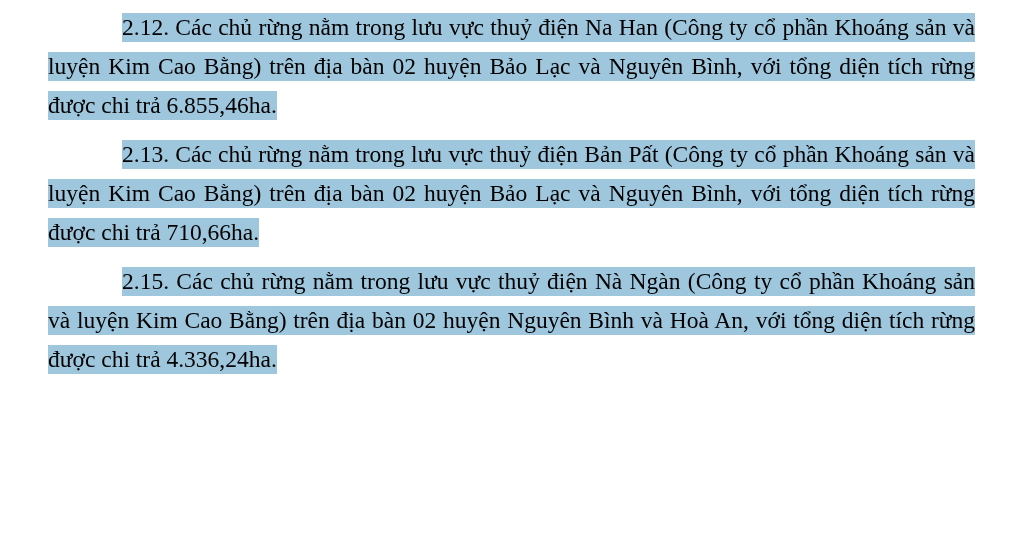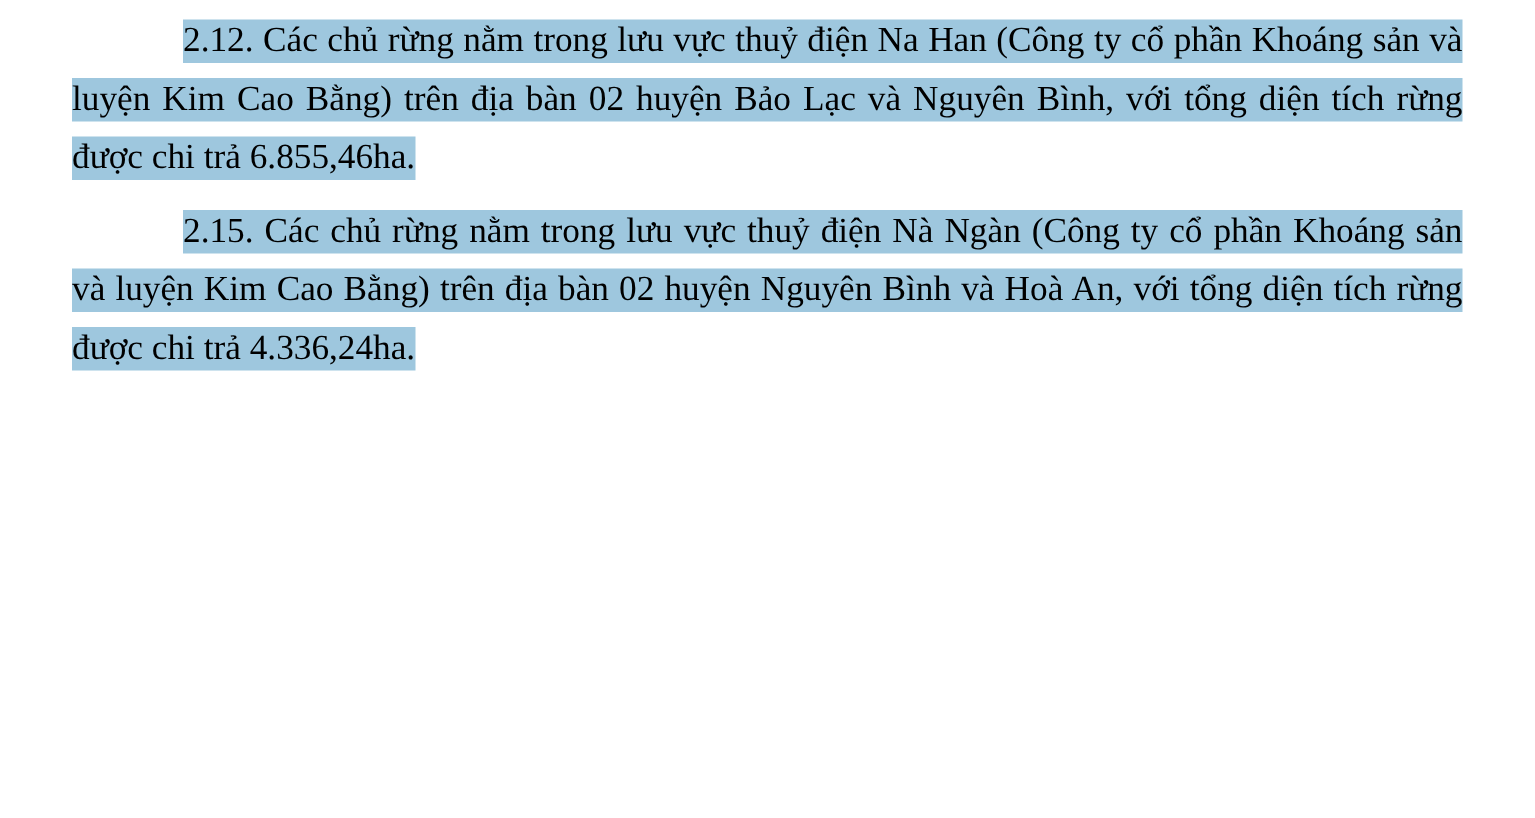--- a/index.html
+++ b/index.html
@@ -47,17 +47,18 @@
 </style>
 </head>
 <body>
 
 <div class="page">
 
   <div class="top-sliver"></div>
 
   <p class="para"><span class="hl">2.12. Các chủ rừng nằm trong lưu vực thuỷ điện Na Han (Công ty cổ phần Khoáng sản và luyện Kim Cao Bằng) trên địa bàn 02 huyện Bảo Lạc và Nguyên Bình, với tổng diện tích rừng được chi trả 6.855,46ha.</span></p>
 
+  <p class="para"><span class="hl">2.13. Các chủ rừng nằm trong lưu vực thuỷ điện Bản Pất (Công ty cổ phần Khoáng sản và luyện Kim Cao Bằng) trên địa bàn 02 huyện Bảo Lạc và Nguyên Bình, với tổng diện tích rừng được chi trả 710,66ha.</span></p>
 
 
   <p class="para"><span class="hl">2.15. Các chủ rừng nằm trong lưu vực thuỷ điện Nà Ngàn (Công ty cổ phần Khoáng sản và luyện Kim Cao Bằng) trên địa bàn 02 huyện Nguyên Bình và Hoà An, với tổng diện tích rừng được chi trả 4.336,24ha.</span></p>
 
 </div>
 
 </body></html>

